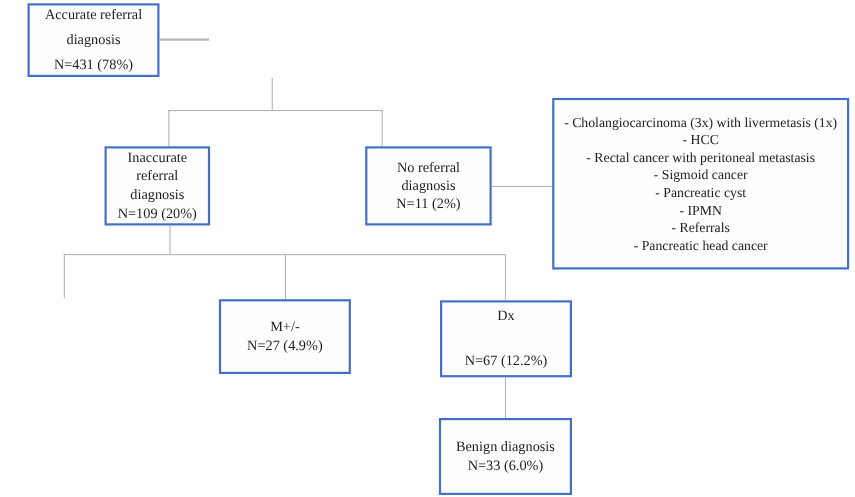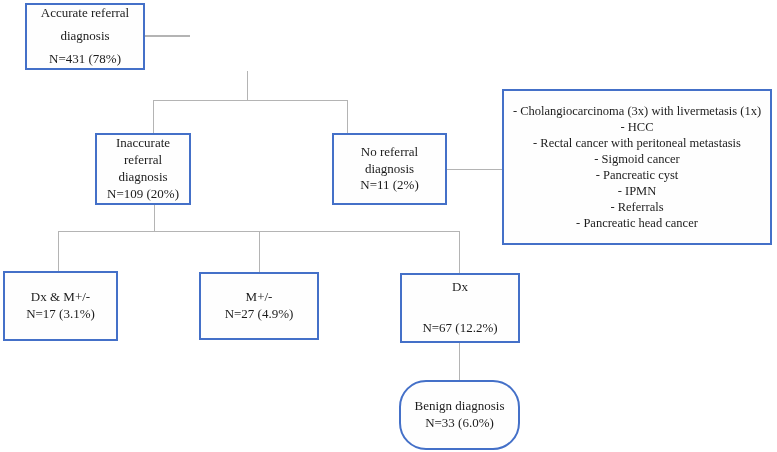--- a/index.html
+++ b/index.html
@@ -54,21 +54,21 @@
 
   
   #box-accurate     { left: 25px;  top: 3px;   width: 120px; height: 67px; justify-content: space-between; }
   #box-referrals    { left: 190px; top: 1px;   width: 115px; height: 70px; }
   #box-inaccurate   { left: 95px;  top: 133px; width: 96px; height: 72px; }
   #box-no-referral  { left: 290px; top: 133px; width: 115px; height: 72px; margin-left: 42px; }
   #box-list         { left: 502px; top: 89px;  width: 270px; height: 156px; }
   #box-dx-and-m     { left: 3px;   top: 271px; width: 115px; height: 70px; }
   #box-m            { left: 199px; top: 272px; width: 120px; height: 68px; }
   #box-dx           { left: 400px; top: 273px; width: 120px; height: 70px; gap: 24px; }
-  #box-benign       { left: 399px; top: 380px; width: 121px; height: 70px; border-radius: 27px; }
+  #box-benign       { left: 399px; top: 380px; width: 121px; height: 70px; }
 
   
   #c1  { left: 145px; top: 35px;  width: 45px;  height: 2px; }
   #c2  { left: 247px; top: 71px;  height: 29px; }
   #c3  { left: 153px; top: 100px; width: 195px; }
   #c4  { left: 153px; top: 100px; height: 33px; }
   #c5  { left: 347px; top: 100px; height: 33px; }
   #c6  { left: 405px; top: 169px; width: 97px;  }
   #c7  { left: 154px; top: 205px; height: 26px; }
   #c8  { left: 58px;  top: 231px; width: 402px; }
@@ -118,24 +118,20 @@
     <div class="litem">- Cholangiocarcinoma (3x) with livermetasis (1x)</div>
     <div class="litem">- HCC</div>
     <div class="litem">- Rectal cancer with peritoneal metastasis</div>
     <div class="litem">- Sigmoid cancer</div>
     <div class="litem">- Pancreatic cyst</div>
     <div class="litem">- IPMN</div>
     <div class="litem">- Referrals</div>
     <div class="litem">- Pancreatic head cancer</div>
   </div>
 
-  <div class="box" id="box-dx-and-m">
-    <span class="bline">Dx &amp; M+/-</span>
-    <span class="bline">N=17 (3.1%)</span>
-  </div>
 
   <div class="box" id="box-m">
     <span class="bline">M+/-</span>
     <span class="bline">N=27 (4.9%)</span>
   </div>
 
   <div class="box" id="box-dx">
     <span class="bline">Dx</span>
     <span class="bline">N=67 (12.2%)</span>
   </div>

